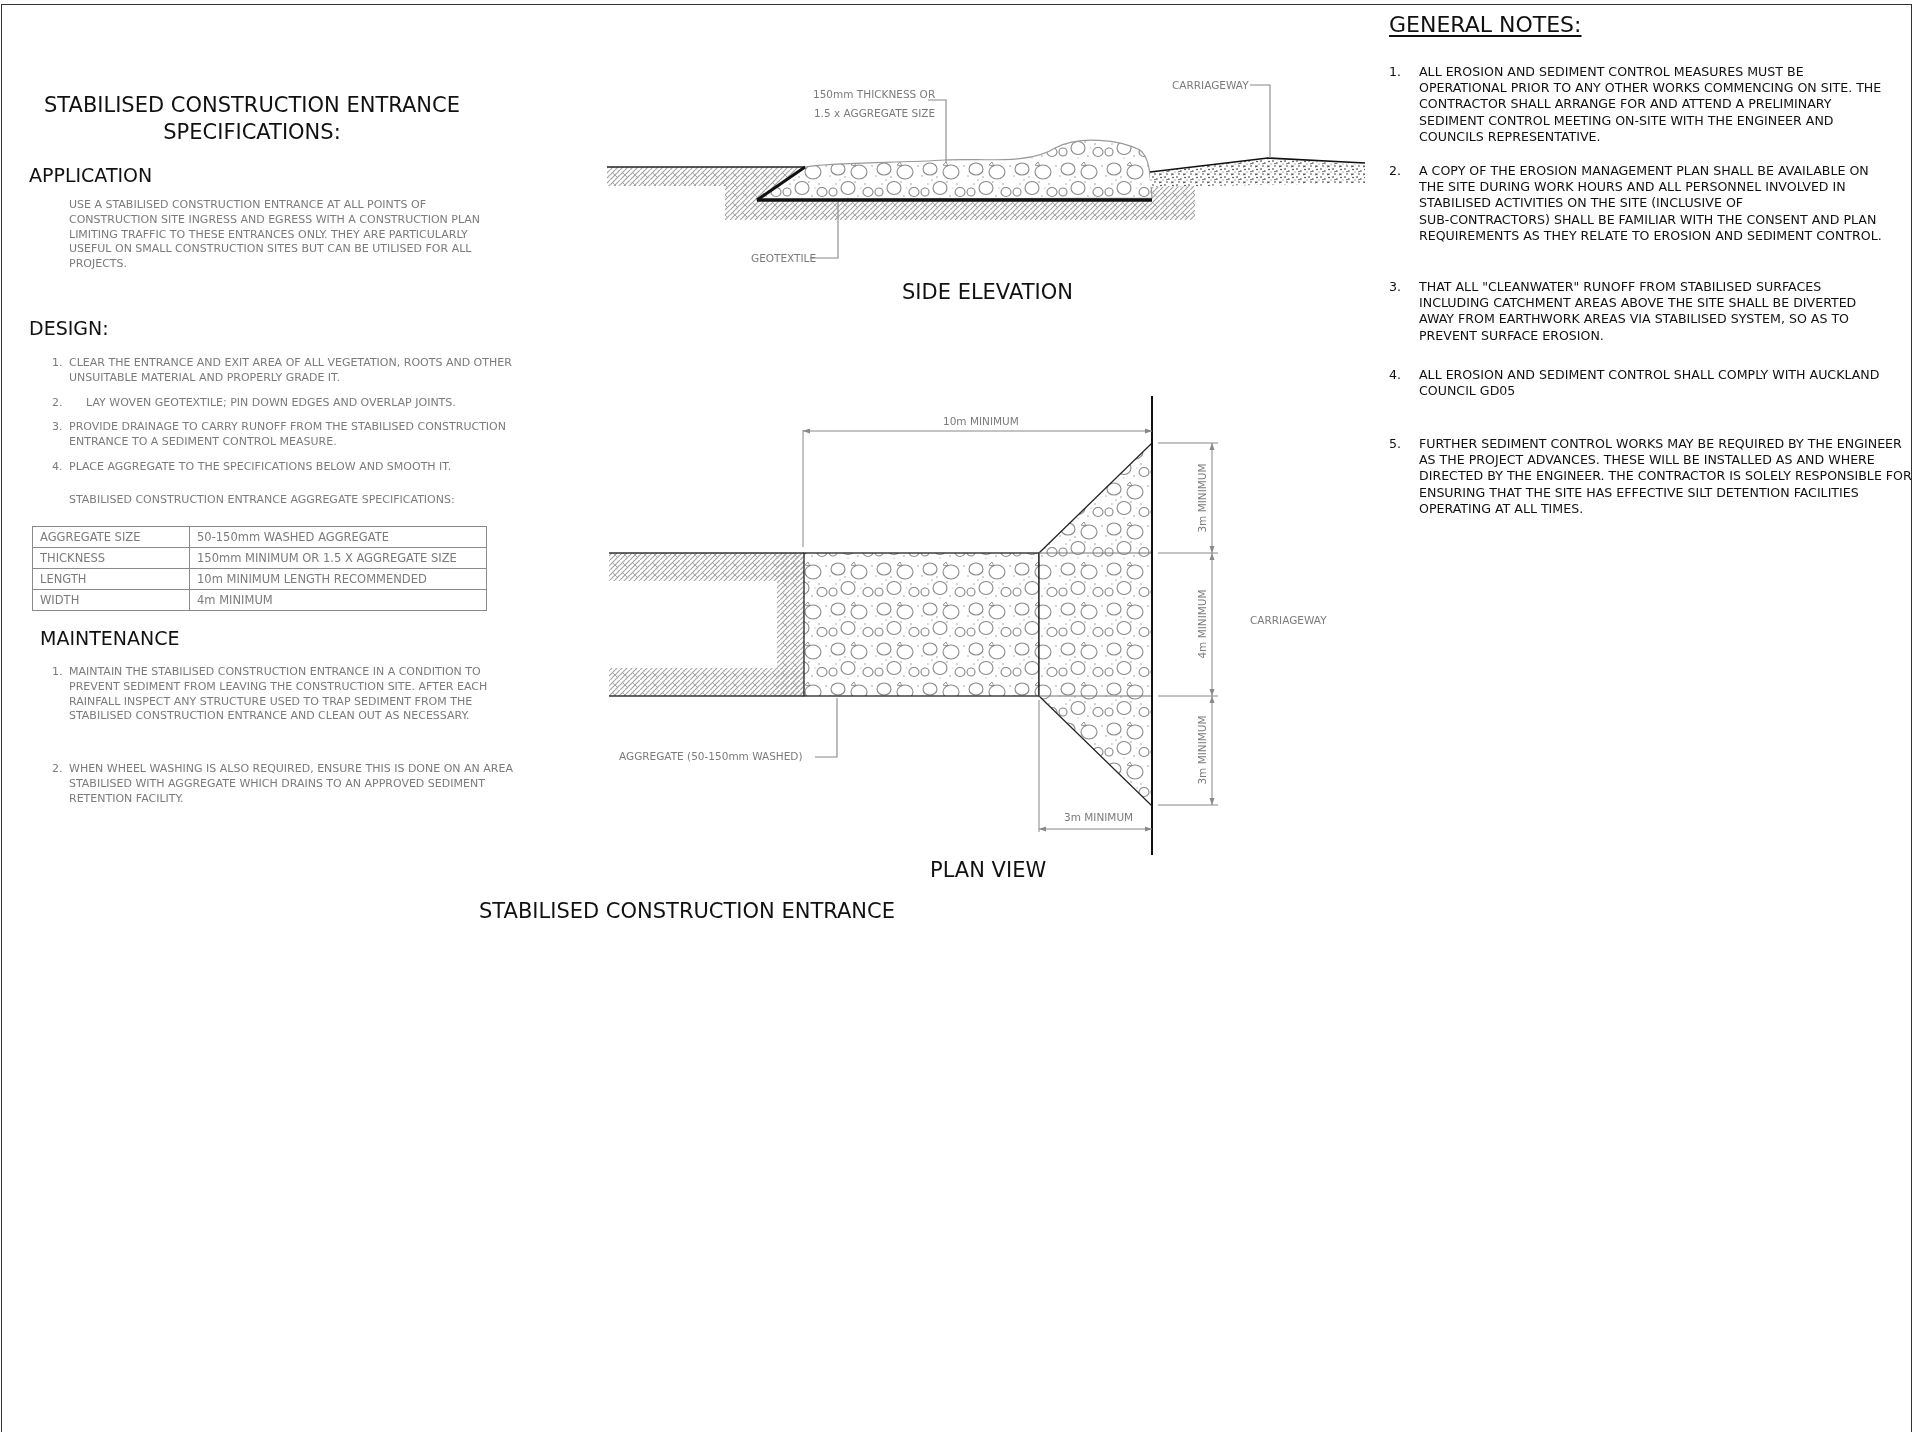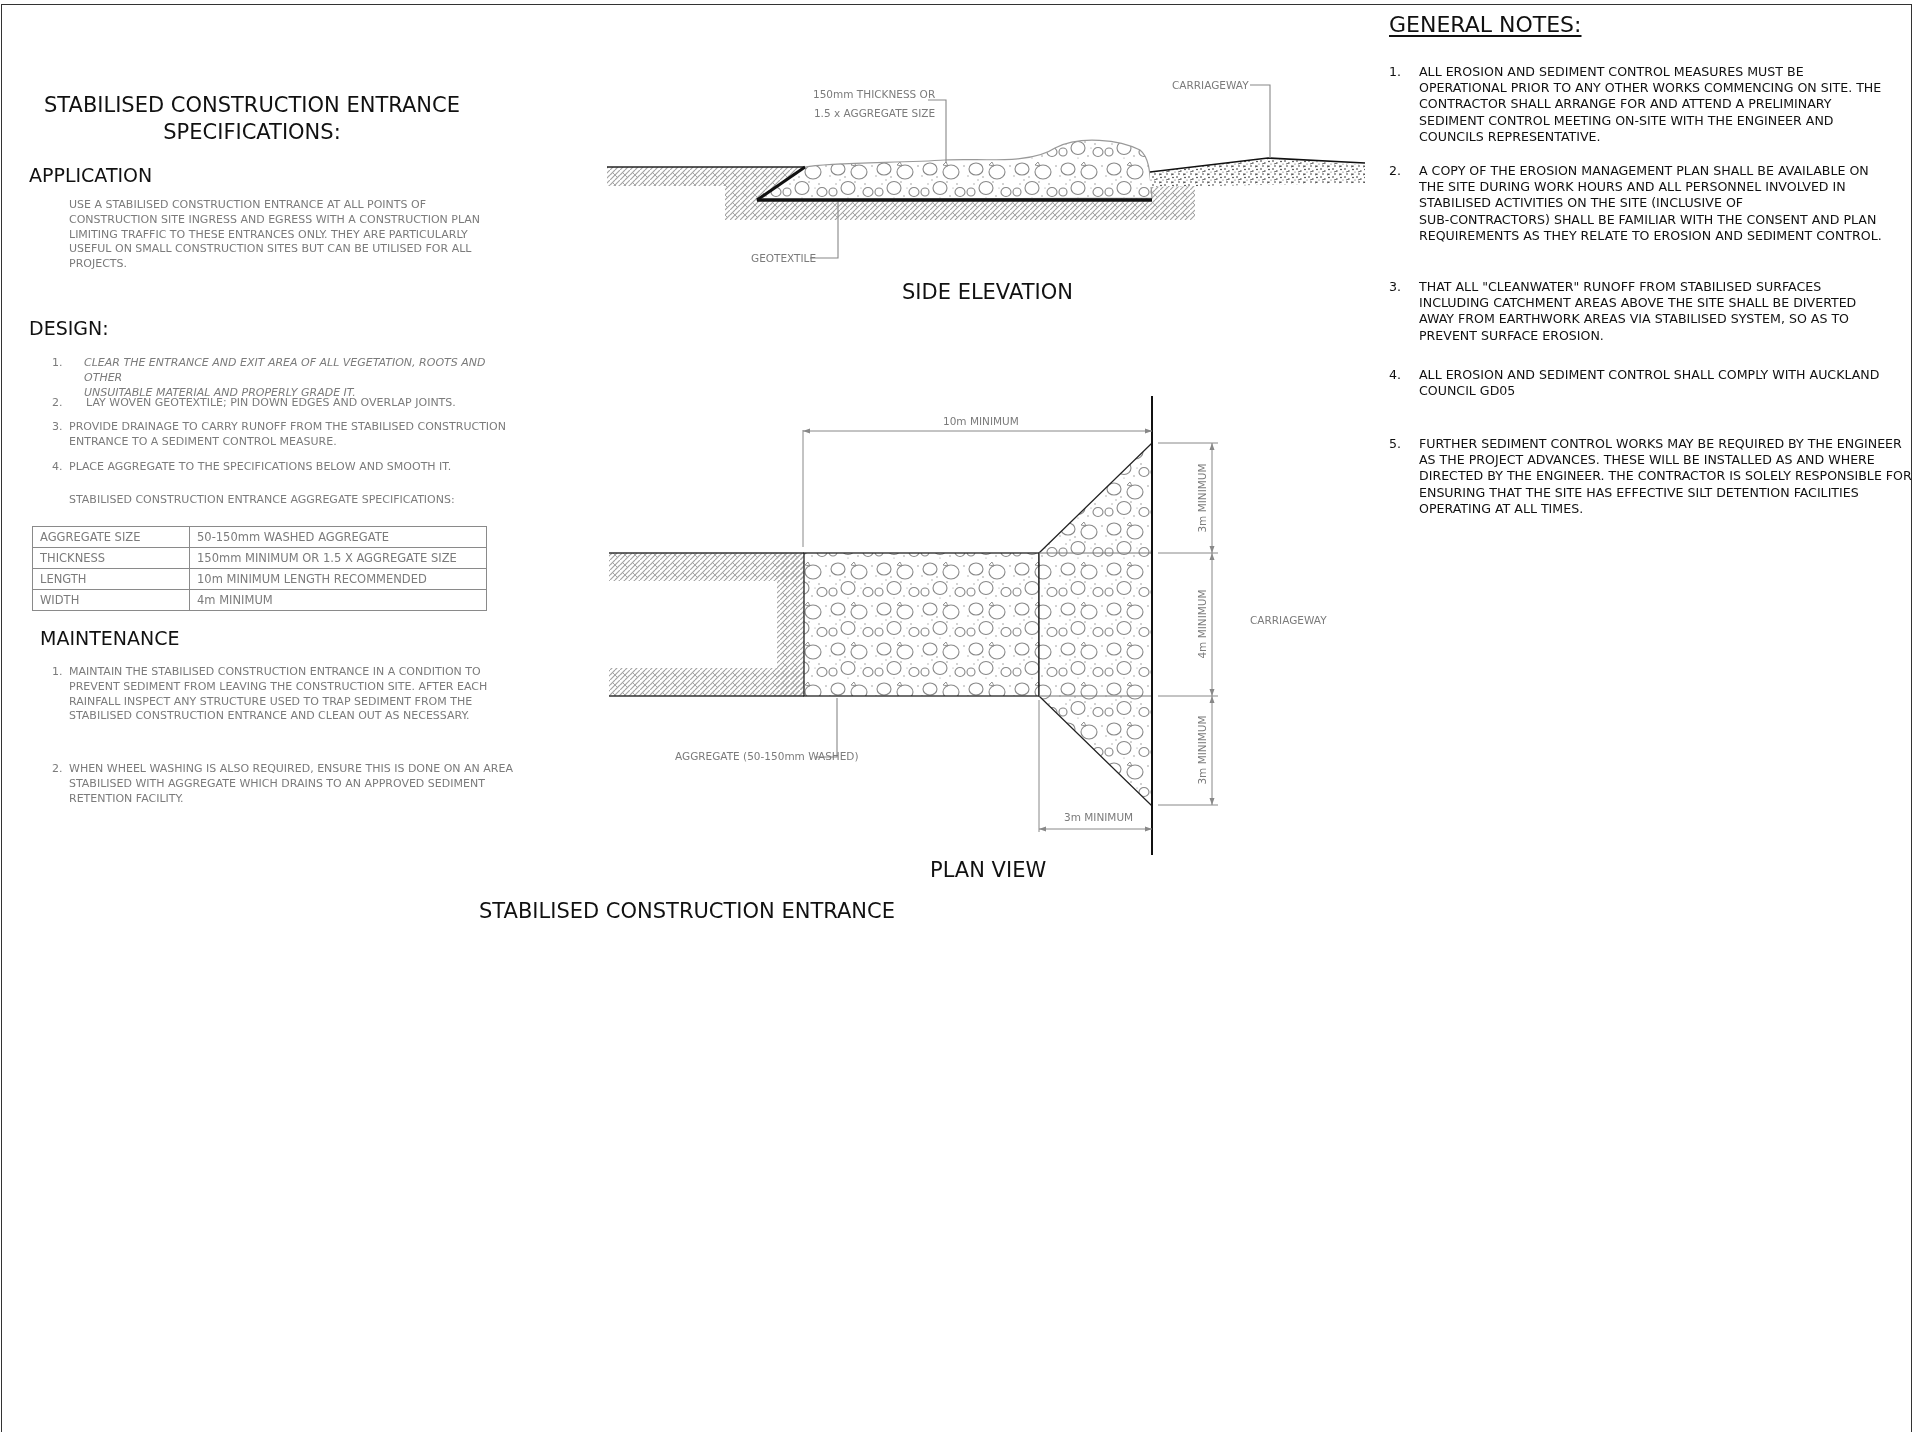--- a/index.html
+++ b/index.html
@@ -39,21 +39,21 @@
   <div>CONSTRUCTION SITE INGRESS AND EGRESS WITH A CONSTRUCTION PLAN</div>
   <div>LIMITING TRAFFIC TO THESE ENTRANCES ONLY.  THEY ARE PARTICULARLY</div>
   <div>USEFUL ON SMALL CONSTRUCTION SITES BUT CAN BE UTILISED FOR ALL</div>
   <div>PROJECTS.</div>
 </div>
 
 <div class="abs heading" style="left:29px; top:317px;">DESIGN:</div>
 <div class="abs small grey" style="left:28px; top:356px; width:470px;">
   <div class="item" style="top:0; left:0; width:470px;">
     <span class="num">1.</span>
-    <div style="margin-left:32px;font-style:italic;">
+    <div style="margin-left:17px;">
       <div>CLEAR THE ENTRANCE AND EXIT AREA OF ALL VEGETATION, ROOTS AND OTHER</div>
       <div>UNSUITABLE MATERIAL AND PROPERLY GRADE IT.</div>
     </div>
   </div>
   <div class="item" style="top:40px; left:0; width:470px;">
     <span class="num">2.</span>
     <div style="margin-left:34px;">
         <div>LAY WOVEN GEOTEXTILE; PIN DOWN EDGES AND OVERLAP JOINTS.</div>
       </div>
   </div>
@@ -214,21 +214,21 @@
 </div>
 <div class="abs lbl" style="left:751px; top:252px;">GEOTEXTILE</div>
 <div class="abs lbl" style="left:1172px; top:79px;">CARRIAGEWAY</div>
 <div class="abs view-title" style="left:902px; top:280px;">SIDE ELEVATION</div>
 
 <div class="abs lbl" style="left:943px; top:415px;">10m MINIMUM</div>
 <div class="abs lbl" style="left:1202px; top:498px; transform: translate(-50%,-50%) rotate(-90deg); transform-origin:center;">3m MINIMUM</div>
 <div class="abs lbl" style="left:1202px; top:624px; transform: translate(-50%,-50%) rotate(-90deg); transform-origin:center;">4m MINIMUM</div>
 <div class="abs lbl" style="left:1202px; top:750px; transform: translate(-50%,-50%) rotate(-90deg); transform-origin:center;">3m MINIMUM</div>
 <div class="abs lbl" style="left:1064px; top:811px;">3m MINIMUM</div>
-<div class="abs lbl" style="left:675px; top:750px;">AGGREGATE (50-150mm WASHED)</div>
+<div class="abs lbl" style="left:619px; top:750px;">AGGREGATE (50-150mm WASHED)</div>
 <div class="abs lbl" style="left:1250px; top:614px;">CARRIAGEWAY</div>
 <div class="abs view-title" style="left:930px; top:858px;">PLAN VIEW</div>
 
 <div class="abs view-title" style="left:479px; top:899px;">STABILISED CONSTRUCTION ENTRANCE</div>
 
 <div class="abs gen-title" style="left:1389px; top:12px;">GENERAL NOTES:</div>
 <div class="abs notes" style="left:1389px; top:64px; width:520px;">
   <div class="item" style="top:0; left:0; width:520px;">
     <span class="num">1.</span>
     <div style="margin-left:30px;">

